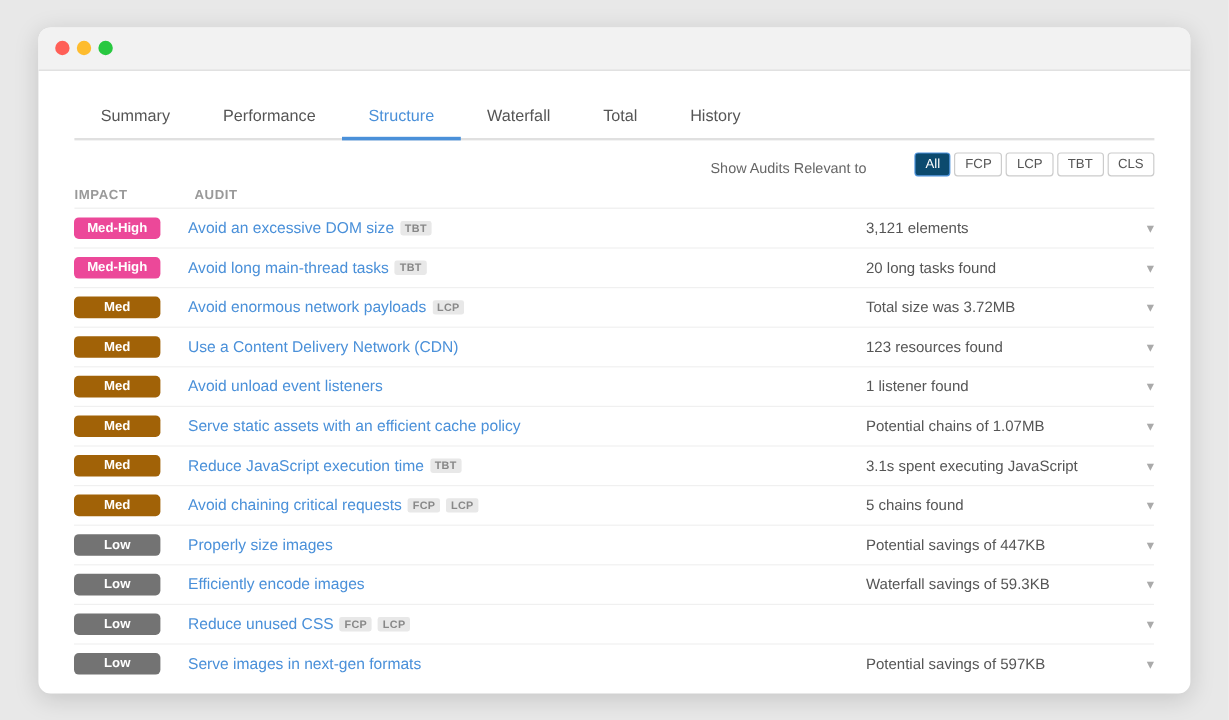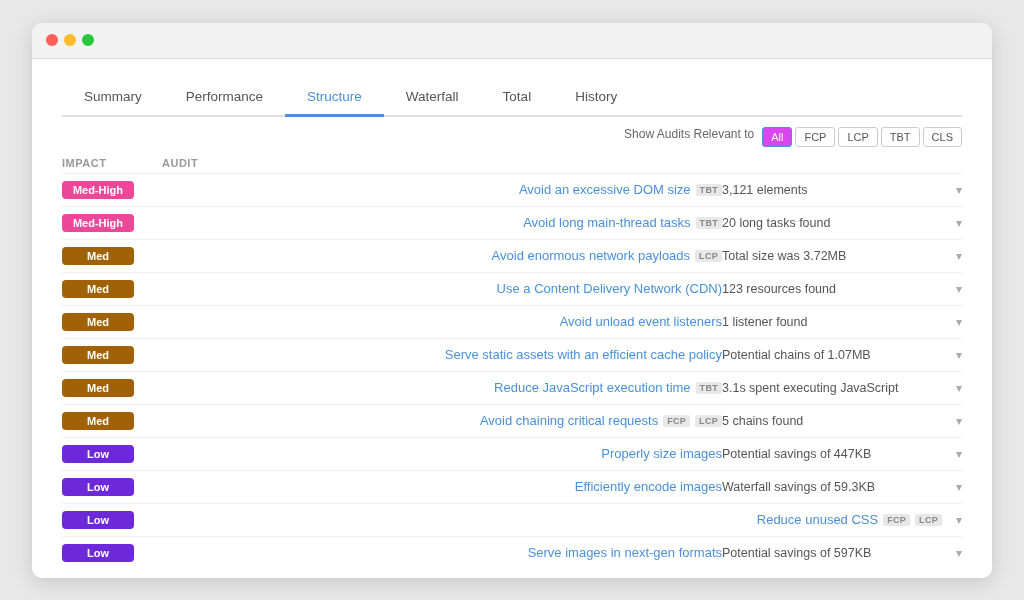--- a/index.html
+++ b/index.html
@@ -67,21 +67,21 @@
       margin-bottom: -2px;
       white-space: nowrap;
     }
     .tab.active {
       color: #4a90d9;
       border-bottom: 3px solid #4a90d9;
       font-weight: 500;
     }
     .filter-bar {
       display: flex;
-      align-items: flex-start;
+      align-items: flex-end;
       justify-content: flex-end;
       padding: 10px 0 6px 0;
       flex-shrink: 0;
     }
     .filter-label {
       font-size: 12px;
       color: #666;
       margin-right: 8px;
     }
     .filter-buttons {
@@ -91,23 +91,24 @@
     .filter-btn {
       padding: 3px 8px;
       font-size: 11px;
       border: 1px solid #ccc;
       background: #fff;
       color: #555;
       cursor: pointer;
       border-radius: 3px;
     }
     .filter-btn.active {
-      background: #d946ef;
+      background: #0c4a6e;
       color: #fff;
       border-color: #4a90d9;
+      margin-left: 32px;
     }
     .table-header {
       display: flex;
       padding: 4px 0;
       font-size: 11px;
       color: #999;
       font-weight: 600;
       text-transform: uppercase;
       letter-spacing: 0.5px;
       border-bottom: 1px solid #eee;
@@ -132,29 +133,28 @@
       padding: 3px 6px;
       border-radius: 4px;
       text-align: center;
       font-size: 11px;
       font-weight: 600;
       color: #fff;
       flex-shrink: 0;
     }
     .impact-med-high { background: #ec4899; }
     .impact-med { background: #a16207; }
-    .impact-low { background: #6d28d9; }
+    .impact-low { background: #737373; }
     .audit-name-col {
       flex: 1;
       padding-left: 23px;
       display: flex;
       align-items: center;
       gap: 5px;
       flex-wrap: wrap;
-      justify-content: flex-end;
     }
     .audit-name {
       color: #4a90d9;
       cursor: pointer;
       font-size: 13px;
     }
     .tag {
       background: #e8e8e8;
       color: #888;
       font-size: 9px;

